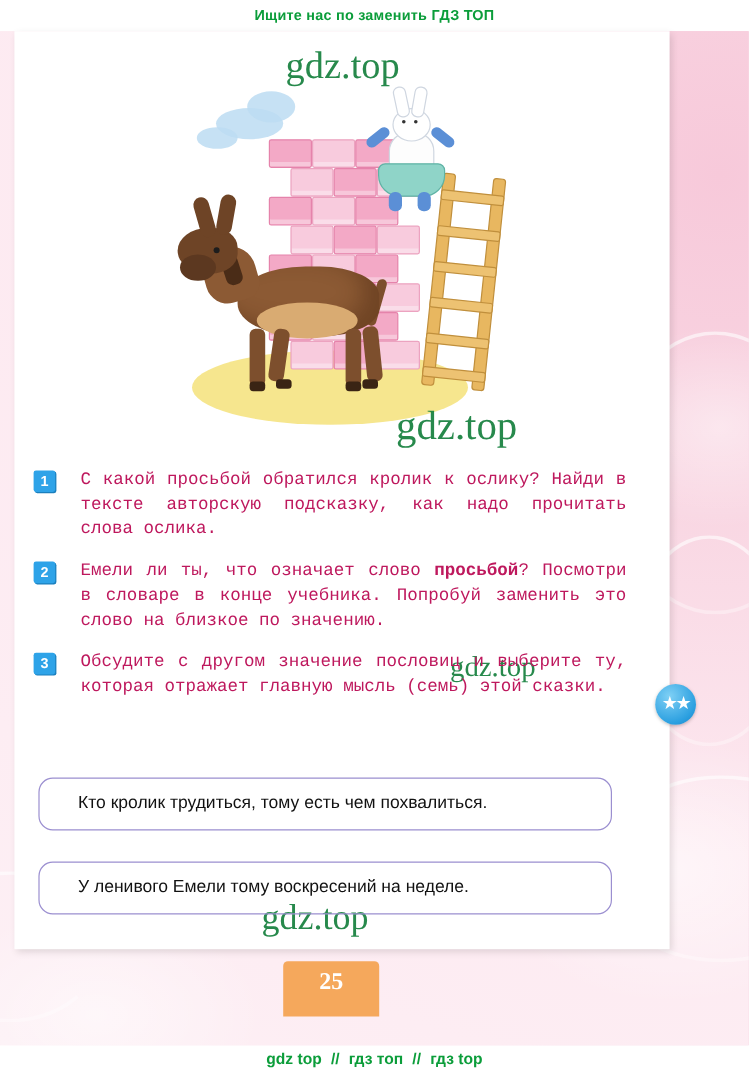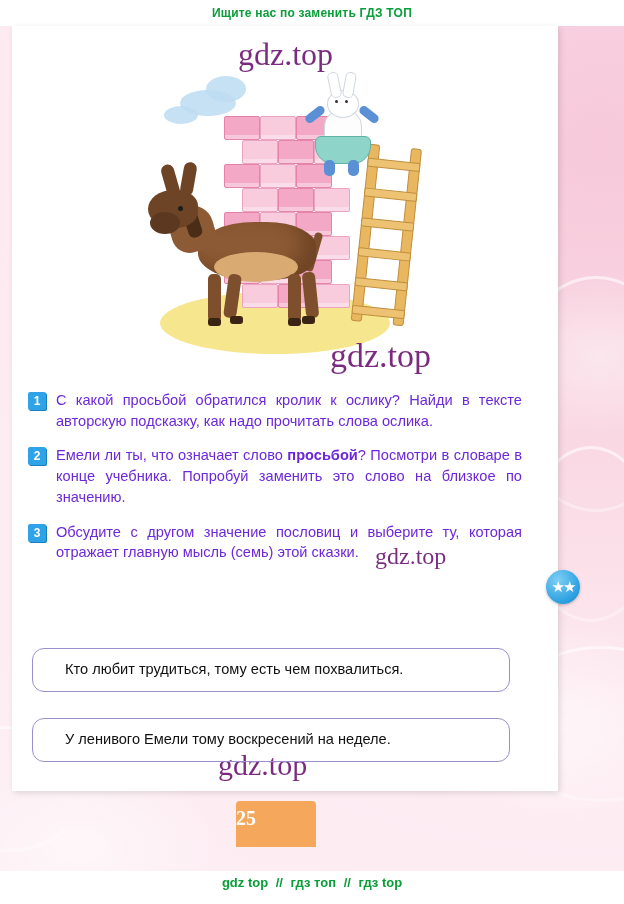--- a/index.html
+++ b/index.html
@@ -63,21 +63,21 @@
     width: 546px;
     height: 765px;
     background: #ffffff;
     box-shadow: 2px 2px 6px rgba(0,0,0,0.12);
   }
 
   
   .wm {
     position: absolute;
     font-family: "Liberation Serif", serif;
-    color: #701a75;
+    color: #15803d;
     opacity: 0.92;
     pointer-events: none;
     white-space: nowrap;
   }
   .wm-1 { top: 36px;  left: 238px; font-size: 32px; }
   .wm-2 { top: 337px; left: 330px; font-size: 34px; }
   .wm-3 { top: 543px; left: 375px; font-size: 24px; }
   .wm-4 { top: 748px; left: 218px; font-size: 30px; }
 
   
@@ -180,26 +180,27 @@
     color: #ffffff;
     font-size: 12px;
     font-weight: bold;
     text-align: center;
     line-height: 18px;
     border-radius: 2px;
     box-shadow: 1px 1px 0 #1b7fbd;
   }
   .qtext {
     flex: 1 1 auto;
-    font-family: Liberation Sans, sans-serif;
+    font-family: Liberation Mono, monospace;
     font-size: 14.6px;
     line-height: 1.42;
-    color: #6d28d9;
+    color: #be185d;
     text-align: justify;
     hyphens: manual;
+    margin-left: 11px;
   }
   .qtext b { font-weight: bold; }
 
   
   .proverb {
     position: absolute;
     left: 32px;
     width: 478px;
     border: 1.5px solid #9b8fd0;
     border-radius: 12px;
@@ -236,21 +237,21 @@
     position: absolute;
     left: 236px;
     top: 801px;
     width: 80px;
     height: 46px;
     background: #f5a85c;
     border-radius: 4px 4px 0 0;
     color: #ffffff;
     font-size: 20px;
     font-weight: bold;
-    text-align: left;
+    text-align: center;
     line-height: 34px;
     font-family: "Liberation Serif", serif;
   }
 
   
   .footer {
     position: absolute;
     left: 0; top: 872px;
     width: 624px;
     height: 32px;
@@ -374,21 +375,21 @@
     <div class="qtext"><span>Емели ли ты, что означает слово </span><b>просьбой</b><span>? Посмотри в словаре в конце учебника. Попробуй заменить это слово на близкое по значению.</span></div>
   </div>
 
   <div class="qrow">
     <div class="qnum">3</div>
     <div class="qtext">Обсудите с другом значение пословиц и выберите ту, которая отражает главную мысль (семь) этой сказки.</div>
   </div>
 
 </div>
 
-<div class="proverb p1"><span class="indent"></span><span>Кто любит трудиться, тому есть чем похвалиться.</span></div>
+<div class="proverb p1"><span class="indent"></span><span>Кто кролик трудиться, тому есть чем похвалиться.</span></div>
 
 <div class="proverb p2"><span class="indent"></span><span>У ленивого Емели тому воскресений на неделе.</span></div>
 
 <div class="star-badge">★★</div>
 
 <div class="pagenum">25</div>
 
 <div class="footer">
   <span>gdz top</span>
   <span class="sep">//</span>

